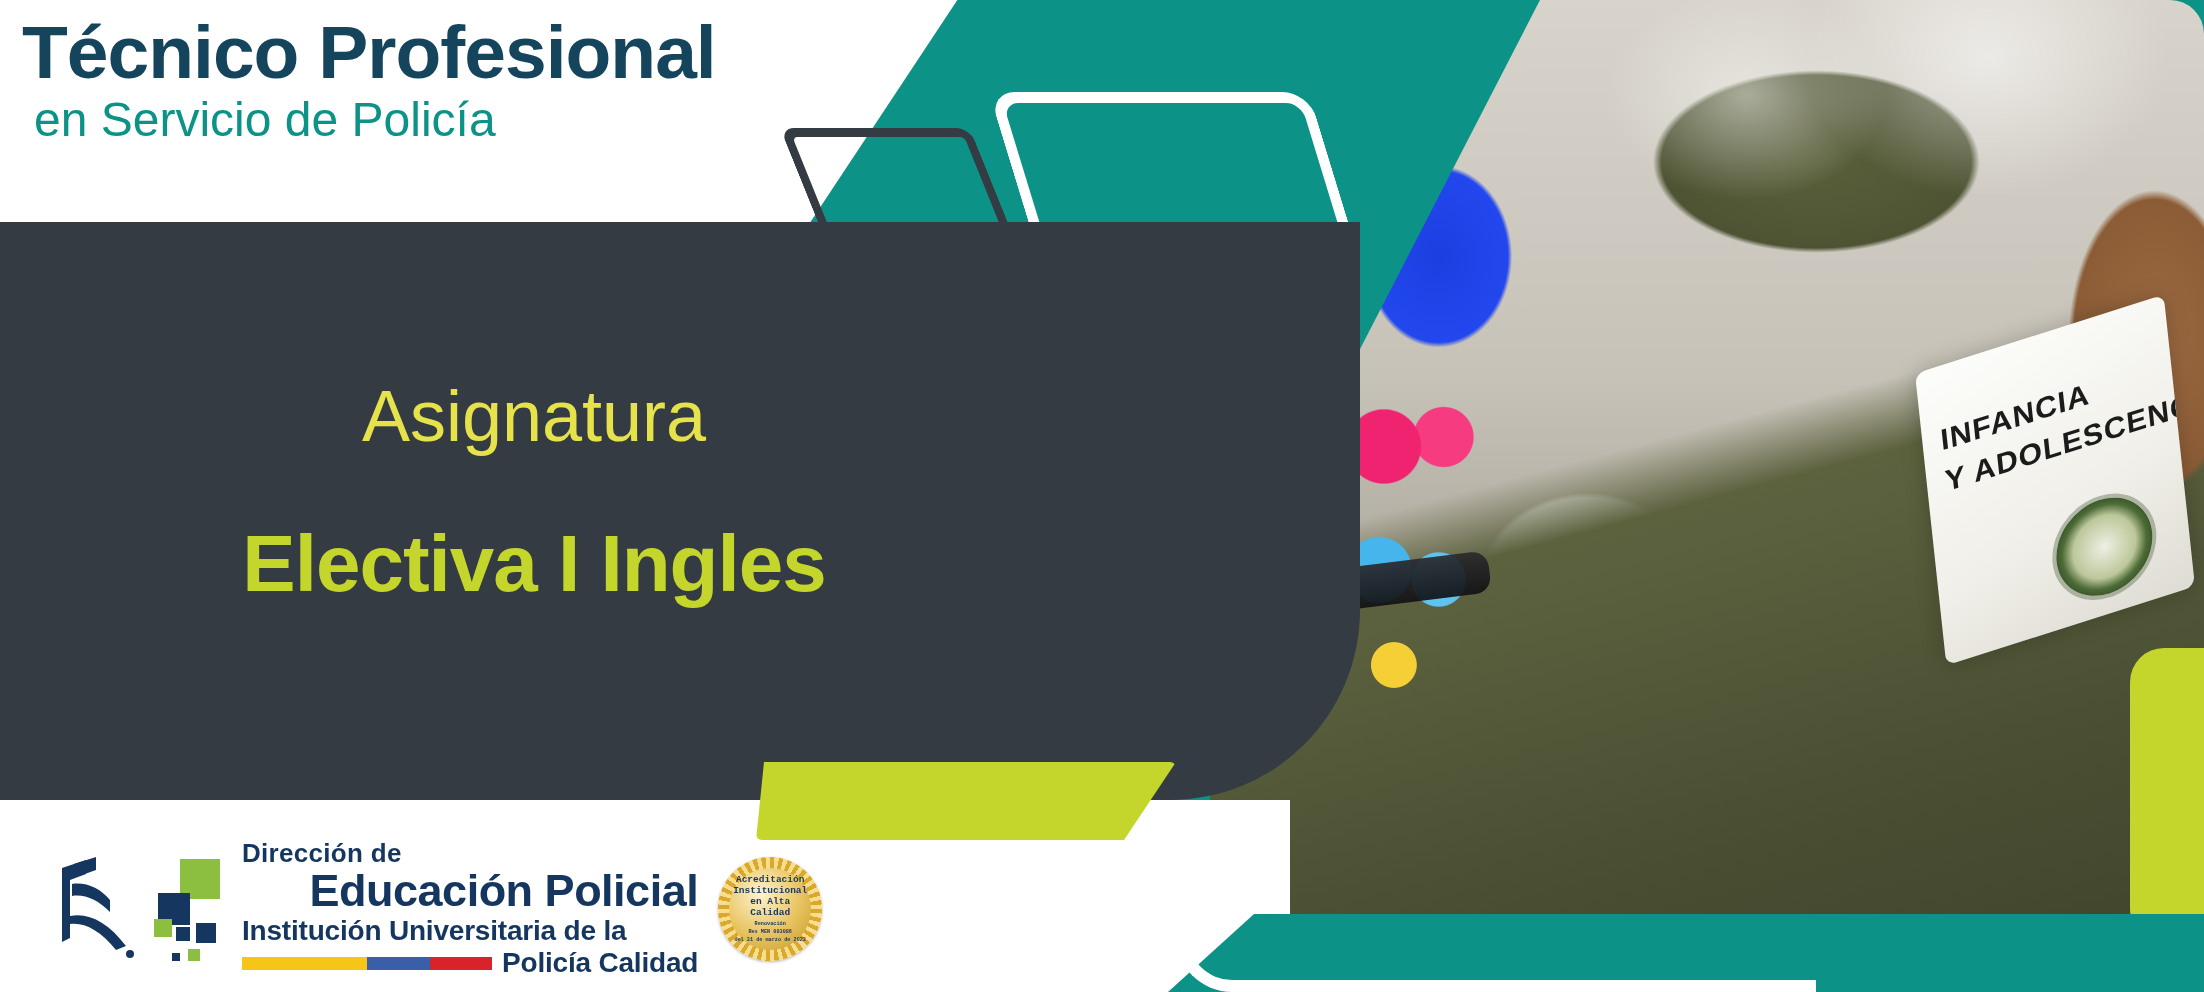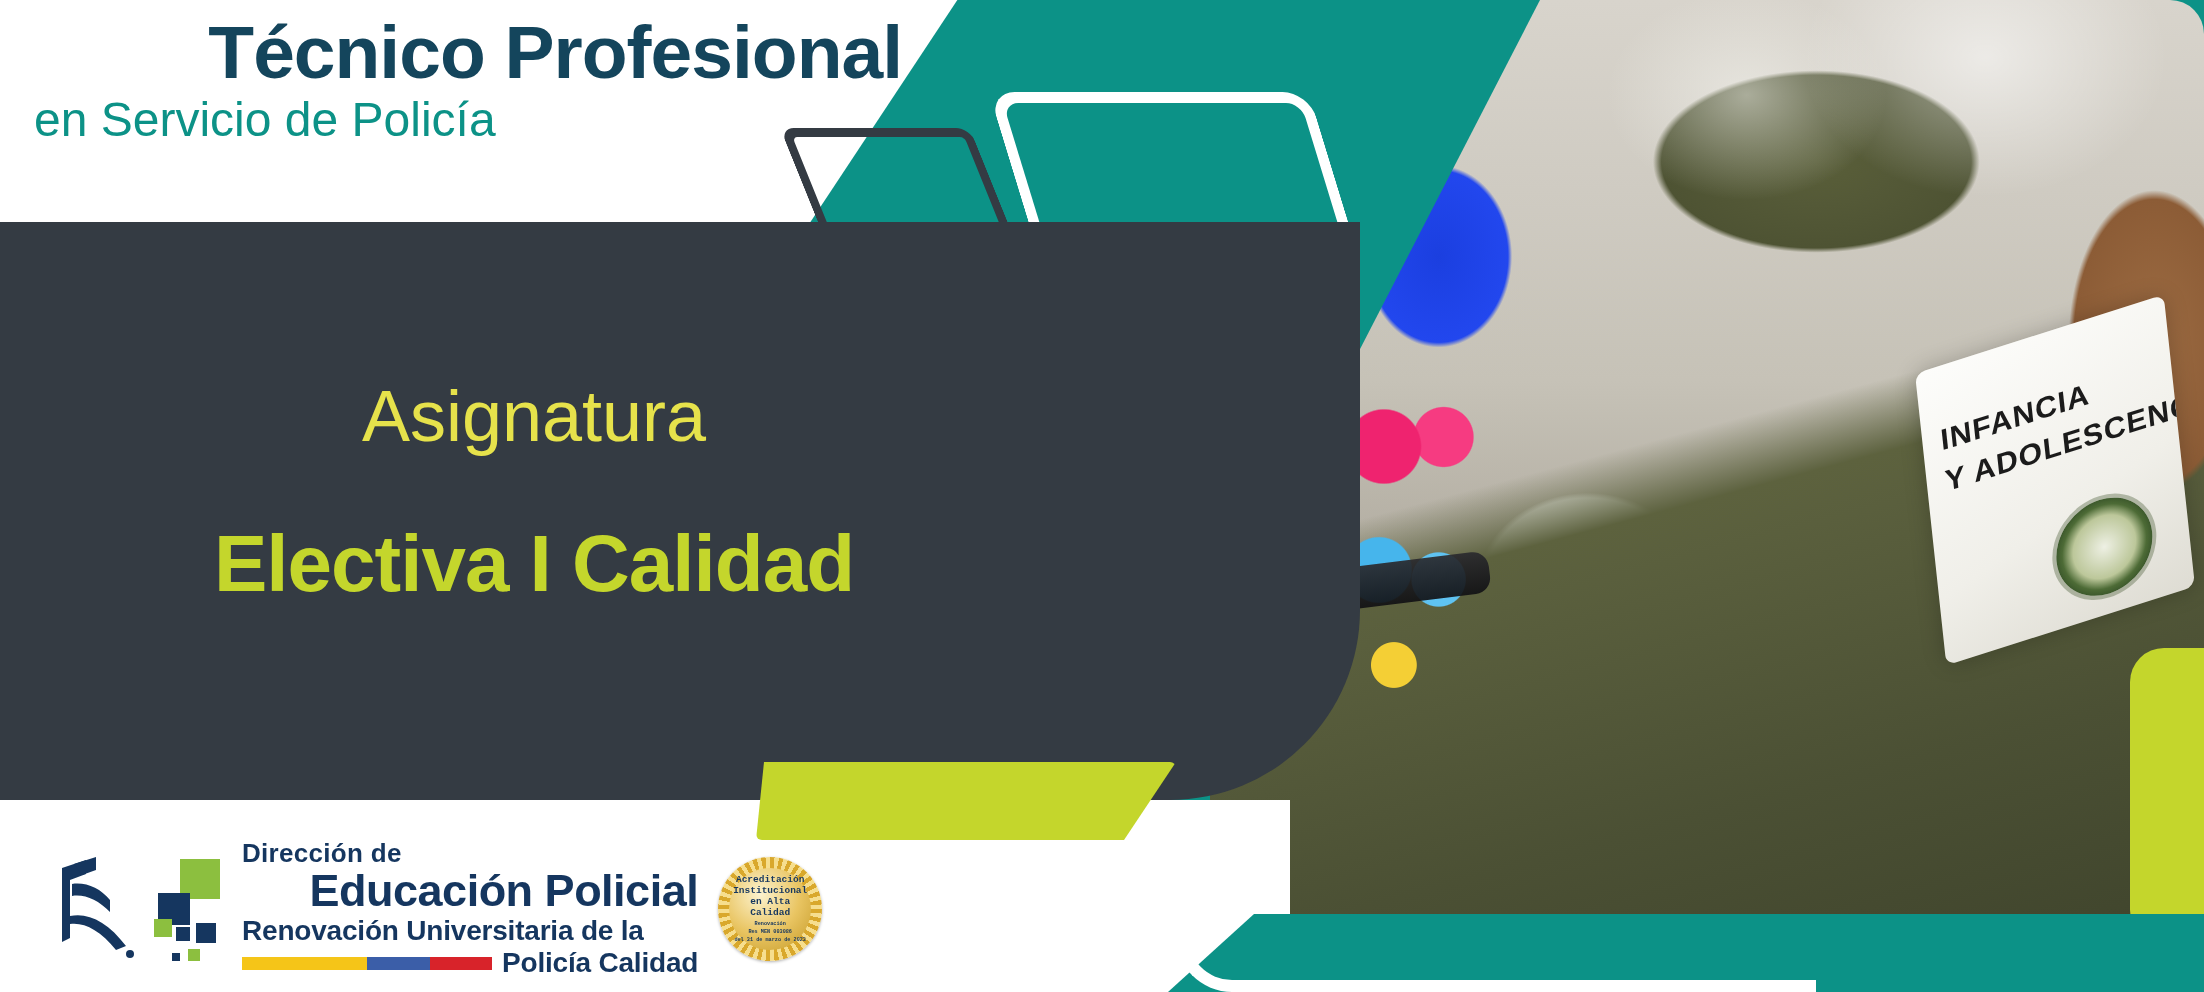--- a/index.html
+++ b/index.html
@@ -219,21 +219,20 @@
     width:880px;
   }
   .title-main{
     margin:0;
     font-size:75px;
     line-height:.98;
     font-weight:700;
     color:#14455c;
     letter-spacing:-1px;
     font-family:"Liberation Sans",sans-serif;
-    text-align:right;
   }
   .title-sub{
     margin:6px 0 0 12px;
     font-size:48px;
     line-height:1;
     font-weight:400;
     color:#0c9287;
     font-family:"Liberation Sans",sans-serif;
   }
 
@@ -349,21 +348,21 @@
     <div class="teal-bottom"></div>
     <div class="teal-bottom-round"></div>
 
     <div class="header">
       <h1 class="title-main">Técnico Profesional</h1>
       <p class="title-sub">en Servicio de Policía</p>
     </div>
 
     <div class="subject-block">
       <p class="subject-label">Asignatura</p>
-      <p class="subject-name">Electiva I Calidad</p>
+      <p class="subject-name">Electiva I Ingles</p>
     </div>
 
     <div class="footer-logo">
 
       <svg class="logo-book" viewBox="0 0 92 110">
         <path d="M10 14 L34 6 L34 20 L18 26 L18 84 L10 88 Z" fill="#15365f"></path>
         <path d="M22 10 L44 3 L44 16 L30 21 Z" fill="#15365f"></path>
         <path d="M20 30 C34 28 48 34 58 46 L58 58 C46 46 33 40 20 42 Z" fill="#15365f"></path>
         <path d="M18 62 C36 58 56 68 74 92 L64 96 C48 76 32 68 18 70 Z" fill="#15365f"></path>
         <circle cx="78" cy="100" r="4" fill="#15365f"></circle>
@@ -375,21 +374,21 @@
         <span class="px g2"></span>
         <span class="px b2"></span>
         <span class="px b3"></span>
         <span class="px g3"></span>
         <span class="px b4"></span>
       </div>
 
       <div class="logo-text">
         <div class="lt-1">Dirección de</div>
         <div class="lt-2">Educación Policial</div>
-        <div class="lt-3">Renovación Universitaria de la</div>
+        <div class="lt-3">Institución Universitaria de la</div>
         <div class="lt-4row">
           <span class="flagbar">
             <i class="y"></i>
               <i class="b"></i>
               <i class="r"></i>
           </span>
           <span class="lt-4">Policía Calidad</span>
         </div>
       </div>
 

